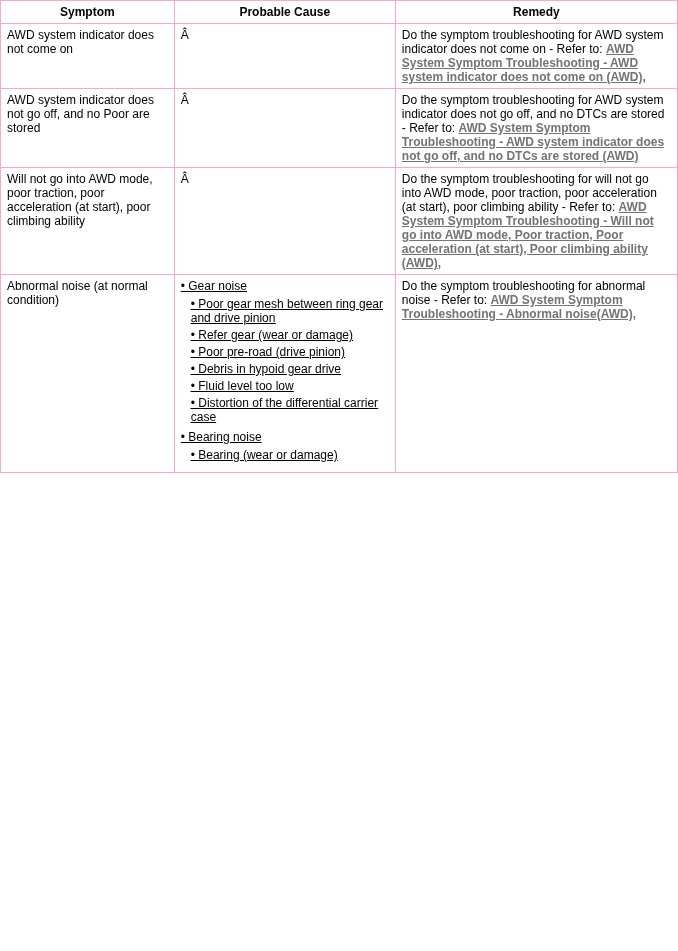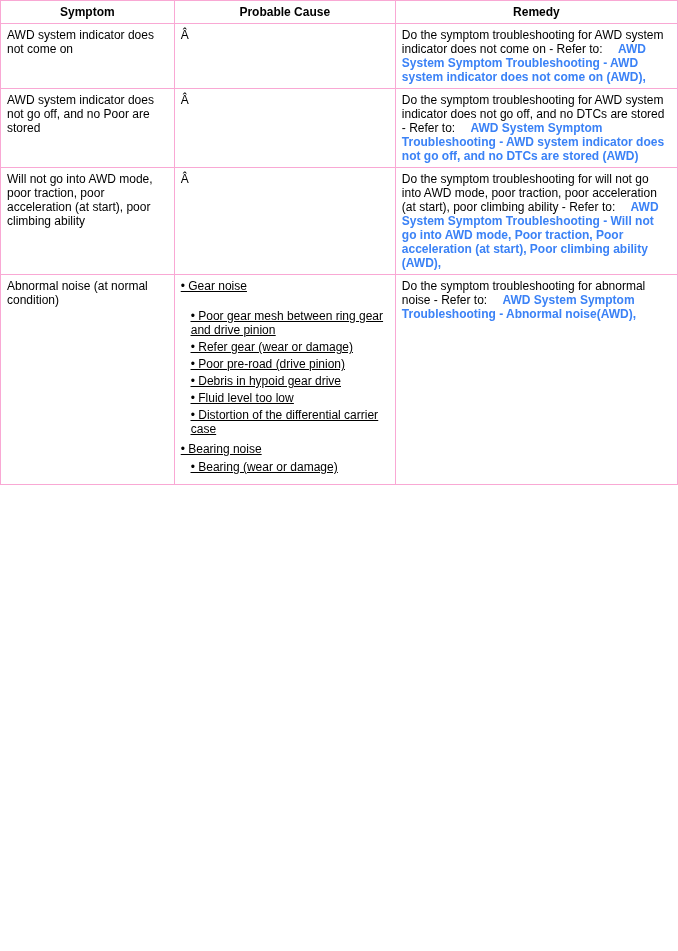--- a/index.html
+++ b/index.html
@@ -26,23 +26,23 @@
     }
     th {
       text-align: center;
       font-weight: bold;
       background: #fff;
     }
     .col-symptom { width: 165px; }
     .col-cause { width: 210px; }
     .col-remedy { width: 268px; }
     .link {
-      color: #3b82f6;
+      color: #737373;
+      text-decoration: underline;
       font-weight: bold;
-      margin-left: 12px;
     }
     .remedy-cell {
       color: #000;
     }
     ul {
       padding-left: 16px;
       margin: 0;
       text-decoration: underline;
     }
     li {
@@ -74,21 +74,21 @@
         </tr>
         <tr>
           <td class="col-symptom">Will not go into AWD mode, poor traction, poor acceleration (at start), poor climbing ability</td>
           <td class="col-cause">Â</td>
           <td class="col-remedy remedy-cell">Do the symptom troubleshooting for will not go into AWD mode, poor traction, poor acceleration (at start), poor climbing ability - Refer to: <span class="link">AWD System Symptom Troubleshooting - Will not go into AWD mode, Poor traction, Poor acceleration (at start), Poor climbing ability (AWD),</span></td>
         </tr>
         <tr>
           <td class="col-symptom">Abnormal noise (at normal condition)</td>
           <td class="col-cause">
             <ul style="list-style-type: none; padding-left: 0px;">
-              <li style="margin-bottom: 6px;"><span>• Gear noise</span><ul style="list-style-type: none; padding-left: 10px; margin-top: 16px;">
+              <li style="margin-bottom: 6px;"><span>• Gear noise</span><ul style="list-style-type: none; padding-left: 10px; margin-top: 4px;">
                   <li style="margin-bottom: 3px;">• Poor gear mesh between ring gear and drive pinion</li>
                   <li style="margin-bottom: 3px;">• Refer gear (wear or damage)</li>
                   <li style="margin-bottom: 3px;">• Poor pre-road (drive pinion)</li>
                   <li style="margin-bottom: 3px;">• Debris in hypoid gear drive</li>
                   <li style="margin-bottom: 3px;">• Fluid level too low</li>
                   <li style="margin-bottom: 3px;">• Distortion of the differential carrier case</li>
                 </ul></li>
               <li style="margin-bottom: 6px;"><span>• Bearing noise</span><ul style="list-style-type: none; padding-left: 10px; margin-top: 4px;">
                   <li style="margin-bottom: 3px;">• Bearing (wear or damage)</li>
                 </ul></li>

